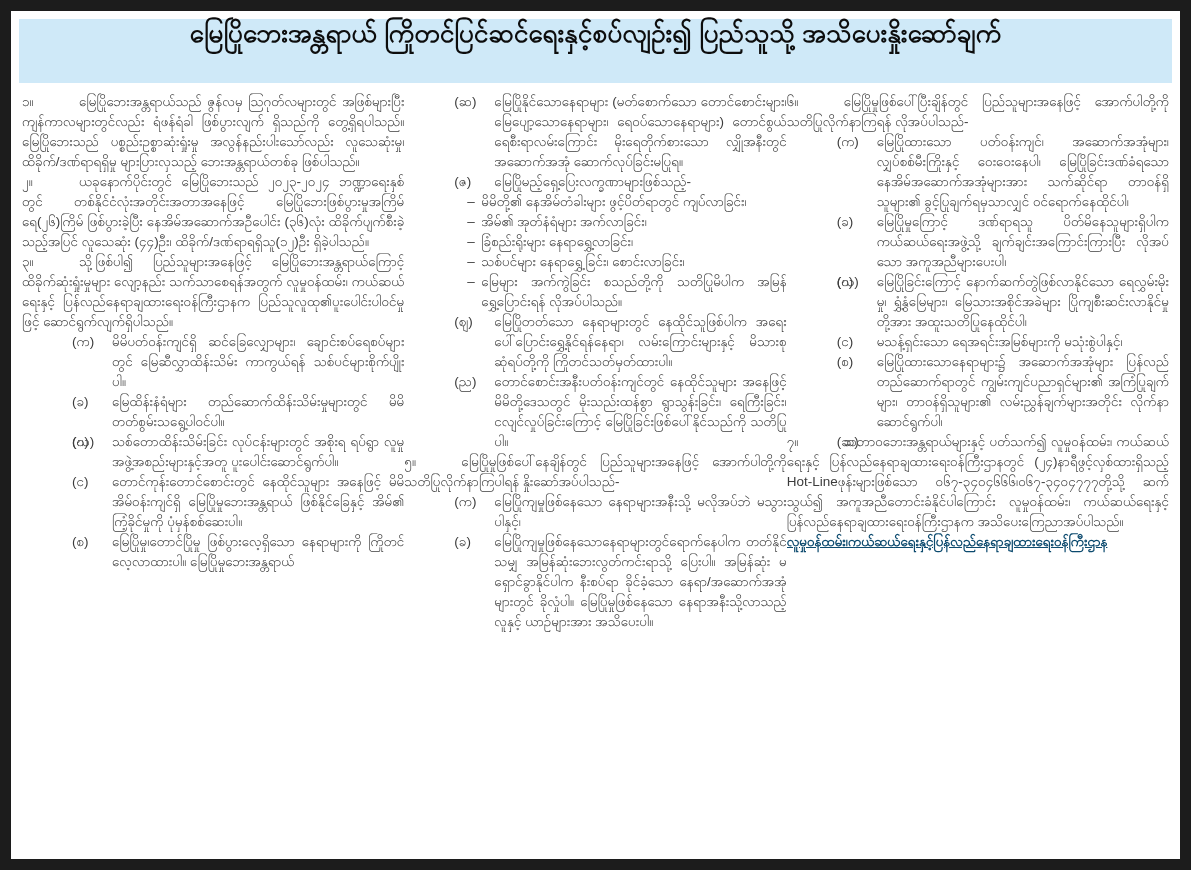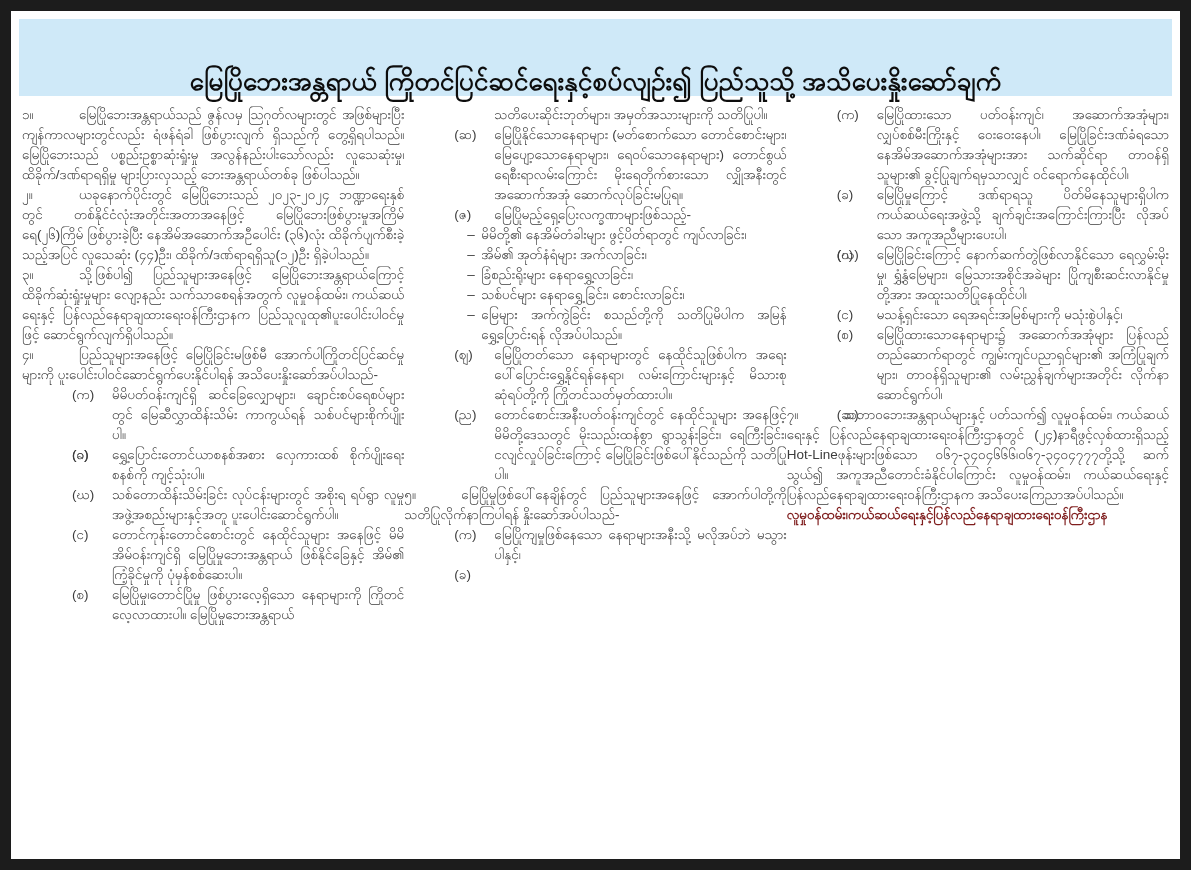--- a/index.html
+++ b/index.html
@@ -6,23 +6,23 @@
   .page{
     position:absolute; inset:0;
     background:#ffffff;
     border:11px solid #1c1c1c;
     box-sizing:border-box;
     overflow:hidden;
     font-family:"Liberation Sans", sans-serif;
   }
   .banner{
     margin:8px 8px 0 8px;
-    height:77px;
+    height:64px;
     background:#cfe9f8;
-    display:flex; align-items:flex-end; justify-content:center;
+    display:flex; align-items:flex-start; justify-content:center;
     text-align:center;
   }
   .banner .title{
     font-size:26px; font-weight:bold; color:#0d0d0d;
     letter-spacing:0.2px;
     line-height:1.1;
   }
   .cols{
     display:grid;
     grid-template-columns:1fr 1fr 1fr;
@@ -42,58 +42,57 @@
   .para .num{display:inline-block; width:57px; vertical-align:top;}
   
   .item{position:relative; padding-left:90px;}
   .item .label{position:absolute; left:50px; top:0; white-space:nowrap;}
   
   .dash{position:relative; padding-left:77px;}
   .dash .marker{position:absolute; left:63px; top:0;}
   
   .cont{padding-left:90px;}
   
-  .sig{font-weight:bold; color:#7f1d1d; text-align:left;}
+  .sig{font-weight:bold; color:#0c4a6e; text-align:left;text-decoration:underline;}
 </style>
 </head>
 <body>
 
 <div class="page">
   <div class="banner">
     <div class="title">မြေပြိုဘေးအန္တရာယ် ကြိုတင်ပြင်ဆင်ရေးနှင့်စပ်လျဉ်း၍ ပြည်သူသို့ အသိပေးနှိုးဆော်ချက်</div>
   </div>
   <div class="cols">
       <div class="col">
         <div class="para"><span class="num">၁။</span><span>မြေပြိုဘေးအန္တရာယ်သည် ဇွန်လမှ သြဂုတ်လများတွင် အဖြစ်များပြီး ကျန်ကာလများတွင်လည်း ရံဖန်ရံခါ ဖြစ်ပွားလျက် ရှိသည်ကို တွေ့ရှိရပါသည်။ မြေပြိုဘေးသည် ပစ္စည်းဥစ္စာဆုံးရှုံးမှု အလွန်နည်းပါးသော်လည်း လူသေဆုံးမှု၊ ထိခိုက်/ဒဏ်ရာရရှိမှု များပြားလှသည့် ဘေးအန္တရာယ်တစ်ခု ဖြစ်ပါသည်။</span></div>
         <div class="para"><span class="num">၂။</span><span>ယခုနောက်ပိုင်းတွင် မြေပြိုဘေးသည် ၂၀၂၃-၂၀၂၄ ဘဏ္ဍာရေးနှစ်တွင် တစ်နိုင်ငံလုံးအတိုင်းအတာအနေဖြင့် မြေပြိုဘေးဖြစ်ပွားမှုအကြိမ်ရေ(၂၆)ကြိမ် ဖြစ်ပွားခဲ့ပြီး နေအိမ်အဆောက်အဦပေါင်း (၃၆)လုံး ထိခိုက်ပျက်စီးခဲ့သည့်အပြင် လူသေဆုံး (၄၄)ဦး၊ ထိခိုက်/ဒဏ်ရာရရှိသူ(၁၂)ဦး ရှိခဲ့ပါသည်။</span></div>
         <div class="para"><span class="num">၃။</span><span>သို့ဖြစ်ပါ၍ ပြည်သူများအနေဖြင့် မြေပြိုဘေးအန္တရာယ်ကြောင့် ထိခိုက်ဆုံးရှုံးမှုများ လျော့နည်း သက်သာစေရန်အတွက် လူမှုဝန်ထမ်း၊ ကယ်ဆယ်ရေးနှင့် ပြန်လည်နေရာချထားရေးဝန်ကြီးဌာနက ပြည်သူလူထု၏ပူးပေါင်းပါဝင်မှုဖြင့် ဆောင်ရွက်လျက်ရှိပါသည်။</span></div>
-        <div class="para"><span class="num">၄။</span><span>ပြည်သူများအနေဖြင့် မြေပြိုခြင်းမဖြစ်မီ အောက်ပါကြိုတင်ပြင်ဆင်မှုများကို ပူးပေါင်းပါဝင်ဆောင်ရွက်ပေးနိုင်ပါရန် အသိပေးနှိုးဆော်အပ်ပါသည်-</span></div>
         <div class="item"><span class="label">(က)</span><span>မိမိပတ်ဝန်းကျင်ရှိ ဆင်ခြေလျှောများ၊ ချောင်းစပ်ရေစပ်များတွင် မြေဆီလွှာထိန်းသိမ်း ကာကွယ်ရန် သစ်ပင်များစိုက်ပျိုးပါ။</span></div>
-        <div class="item"><span class="label">(ခ)</span></div>
-        <div class="item"><span class="label">(ဂ)</span><span>ရွှေ့ပြောင်းတောင်ယာစနစ်အစား လှေကားထစ် စိုက်ပျိုးရေးစနစ်ကို ကျင့်သုံးပါ။</span></div>
+        <div class="item"><span class="label">(ခ)</span><span>မြေထိန်းနံရံများ တည်ဆောက်ထိန်းသိမ်းမှုများတွင် မိမိတတ်စွမ်းသရွေ့ပါဝင်ပါ။</span></div>
+        <div class="item"><span class="label">(ဂ)</span></div>
         <div class="item"><span class="label">(ဃ)</span><span>သစ်တောထိန်းသိမ်းခြင်း လုပ်ငန်းများတွင် အစိုးရ ရပ်ရွာ လူမှုအဖွဲ့အစည်းများနှင့်အတူ ပူးပေါင်းဆောင်ရွက်ပါ။</span></div>
         <div class="item"><span class="label">(င)</span><span>တောင်ကုန်းတောင်စောင်းတွင် နေထိုင်သူများ အနေဖြင့် မိမိအိမ်ဝန်းကျင်ရှိ မြေပြိုမှုဘေးအန္တရာယ် ဖြစ်နိုင်ခြေနှင့် အိမ်၏ ကြံ့ခိုင်မှုကို ပုံမှန်စစ်ဆေးပါ။</span></div>
         <div class="item"><span class="label">(စ)</span><span>မြေပြိုမှု၊တောင်ပြိုမှု ဖြစ်ပွားလေ့ရှိသော နေရာများကို ကြိုတင်လေ့လာထားပါ။ မြေပြိုမှုဘေးအန္တရာယ်</span></div>
       </div>
       <div class="col">
-        <div class="cont">သတိပေးဆိုင်းဘုတ်များ၊ အမှတ်အသားများကို သတိပြုပါ။</div>
         <div class="item"><span class="label">(ဆ)</span><span>မြေပြိုနိုင်သောနေရာများ (မတ်စောက်သော တောင်စောင်းများ၊ မြေပျော့သောနေရာများ၊ ရေဝပ်သောနေရာများ) တောင်စွယ်ရေစီးရာလမ်းကြောင်း မိုးရေတိုက်စားသော လျှိုအနီးတွင် အဆောက်အအုံ ဆောက်လုပ်ခြင်းမပြုရ။</span></div>
         <div class="item"><span class="label">(ဇ)</span><span>မြေပြိုမည့်ရှေ့ပြေးလက္ခဏာများဖြစ်သည့်-</span></div>
         <div class="dash"><span class="marker">–</span><span>မိမိတို့၏ နေအိမ်တံခါးများ ဖွင့်ပိတ်ရာတွင် ကျပ်လာခြင်း၊</span></div>
         <div class="dash"><span class="marker">–</span><span>အိမ်၏ အုတ်နံရံများ အက်လာခြင်း၊</span></div>
         <div class="dash"><span class="marker">–</span><span>ခြံစည်းရိုးများ နေရာရွှေ့လာခြင်း၊</span></div>
         <div class="dash"><span class="marker">–</span><span>သစ်ပင်များ နေရာရွှေ့ခြင်း၊ စောင်းလာခြင်း၊</span></div>
         <div class="dash"><span class="marker">–</span><span>မြေများ အက်ကွဲခြင်း စသည်တို့ကို သတိပြုမိပါက အမြန်ရွှေ့ပြောင်းရန် လိုအပ်ပါသည်။</span></div>
         <div class="item"><span class="label">(ဈ)</span><span>မြေပြိုတတ်သော နေရာများတွင် နေထိုင်သူဖြစ်ပါက အရေးပေါ်ပြောင်းရွှေ့နိုင်ရန်နေရာ၊ လမ်းကြောင်းများနှင့် မိသားစုဆုံရပ်တို့ကို ကြိုတင်သတ်မှတ်ထားပါ။</span></div>
         <div class="item"><span class="label">(ည)</span><span>တောင်စောင်းအနီးပတ်ဝန်းကျင်တွင် နေထိုင်သူများ အနေဖြင့် မိမိတို့ဒေသတွင် မိုးသည်းထန်စွာ ရွာသွန်းခြင်း၊ ရေကြီးခြင်း၊ ငလျင်လှုပ်ခြင်းကြောင့် မြေပြိုခြင်းဖြစ်ပေါ်နိုင်သည်ကို သတိပြုပါ။</span></div>
         <div class="para"><span class="num">၅။</span><span>မြေပြိုမှုဖြစ်ပေါ်နေချိန်တွင် ပြည်သူများအနေဖြင့် အောက်ပါတို့ကို သတိပြုလိုက်နာကြပါရန် နှိုးဆော်အပ်ပါသည်-</span></div>
         <div class="item"><span class="label">(က)</span><span>မြေပြိုကျမှုဖြစ်နေသော နေရာများအနီးသို့ မလိုအပ်ဘဲ မသွားပါနှင့်၊</span></div>
-        <div class="item"><span class="label">(ခ)</span></div>
+        <div class="item"><span class="label">(ခ)</span><span>မြေပြိုကျမှုဖြစ်နေသောနေရာများတွင်ရောက်နေပါက တတ်နိုင်သမျှ အမြန်ဆုံးဘေးလွတ်ကင်းရာသို့ ပြေးပါ။ အမြန်ဆုံး မရှောင်ခွာနိုင်ပါက နီးစပ်ရာ ခိုင်ခံ့သော နေရာ/အဆောက်အအုံများတွင် ခိုလှုံပါ။ မြေပြိုမှုဖြစ်နေသော နေရာအနီးသို့လာသည့် လူနှင့် ယာဉ်များအား အသိပေးပါ။</span></div>
       </div>
       <div class="col">
+        <div class="para"><span class="num">၆။</span><span>မြေပြိုမှုဖြစ်ပေါ်ပြီးချိန်တွင် ပြည်သူများအနေဖြင့် အောက်ပါတို့ကို သတိပြုလိုက်နာကြရန် လိုအပ်ပါသည်-</span></div>
         <div class="item"><span class="label">(က)</span><span>မြေပြိုထားသော ပတ်ဝန်းကျင်၊ အဆောက်အအုံများ၊ လျှပ်စစ်မီးကြိုးနှင့် ဝေးဝေးနေပါ၊ မြေပြိုခြင်းဒဏ်ခံရသော နေအိမ်အဆောက်အအုံများအား သက်ဆိုင်ရာ တာဝန်ရှိသူများ၏ ခွင့်ပြုချက်ရမှသာလျှင် ဝင်ရောက်နေထိုင်ပါ၊</span></div>
         <div class="item"><span class="label">(ခ)</span><span>မြေပြိုမှုကြောင့် ဒဏ်ရာရသူ ပိတ်မိနေသူများရှိပါက ကယ်ဆယ်ရေးအဖွဲ့သို့ ချက်ချင်းအကြောင်းကြားပြီး လိုအပ်သော အကူအညီများပေးပါ၊</span></div>
         <div class="item"><span class="label">(ဂ)</span></div>
         <div class="item"><span class="label">(ဃ)</span><span>မြေပြိုခြင်းကြောင့် နောက်ဆက်တွဲဖြစ်လာနိုင်သော ရေလွှမ်းမိုးမှု၊ ရွှံ့နွံမြေများ၊ မြေသားအစိုင်အခဲများ ပြိုကျစီးဆင်းလာနိုင်မှုတို့အား အထူးသတိပြုနေထိုင်ပါ၊</span></div>
         <div class="item"><span class="label">(င)</span><span>မသန့်ရှင်းသော ရေအရင်းအမြစ်များကို မသုံးစွဲပါနှင့်၊</span></div>
         <div class="item"><span class="label">(စ)</span><span>မြေပြိုထားသောနေရာများ၌ အဆောက်အအုံများ ပြန်လည်တည်ဆောက်ရာတွင် ကျွမ်းကျင်ပညာရှင်များ၏ အကြံပြုချက်များ၊ တာဝန်ရှိသူများ၏ လမ်းညွှန်ချက်များအတိုင်း လိုက်နာဆောင်ရွက်ပါ၊</span></div>
         <div class="item"><span class="label">(ဆ)</span></div>
         <div class="para"><span class="num">၇။</span><span>သဘာဝဘေးအန္တရာယ်များနှင့် ပတ်သက်၍ လူမှုဝန်ထမ်း၊ ကယ်ဆယ်ရေးနှင့် ပြန်လည်နေရာချထားရေးဝန်ကြီးဌာနတွင် (၂၄)နာရီဖွင့်လှစ်ထားရှိသည့် Hot-Lineဖုန်းများဖြစ်သော ၀၆၇-၃၄၀၄၆၆၆၊၀၆၇-၃၄၀၄၇၇၇တို့သို့ ဆက်သွယ်၍ အကူအညီတောင်းခံနိုင်ပါကြောင်း လူမှုဝန်ထမ်း၊ ကယ်ဆယ်ရေးနှင့် ပြန်လည်နေရာချထားရေးဝန်ကြီးဌာနက အသိပေးကြေညာအပ်ပါသည်။</span></div>
         <div class="sig">လူမှုဝန်ထမ်း၊ကယ်ဆယ်ရေးနှင့်ပြန်လည်နေရာချထားရေးဝန်ကြီးဌာန</div>
       </div>

